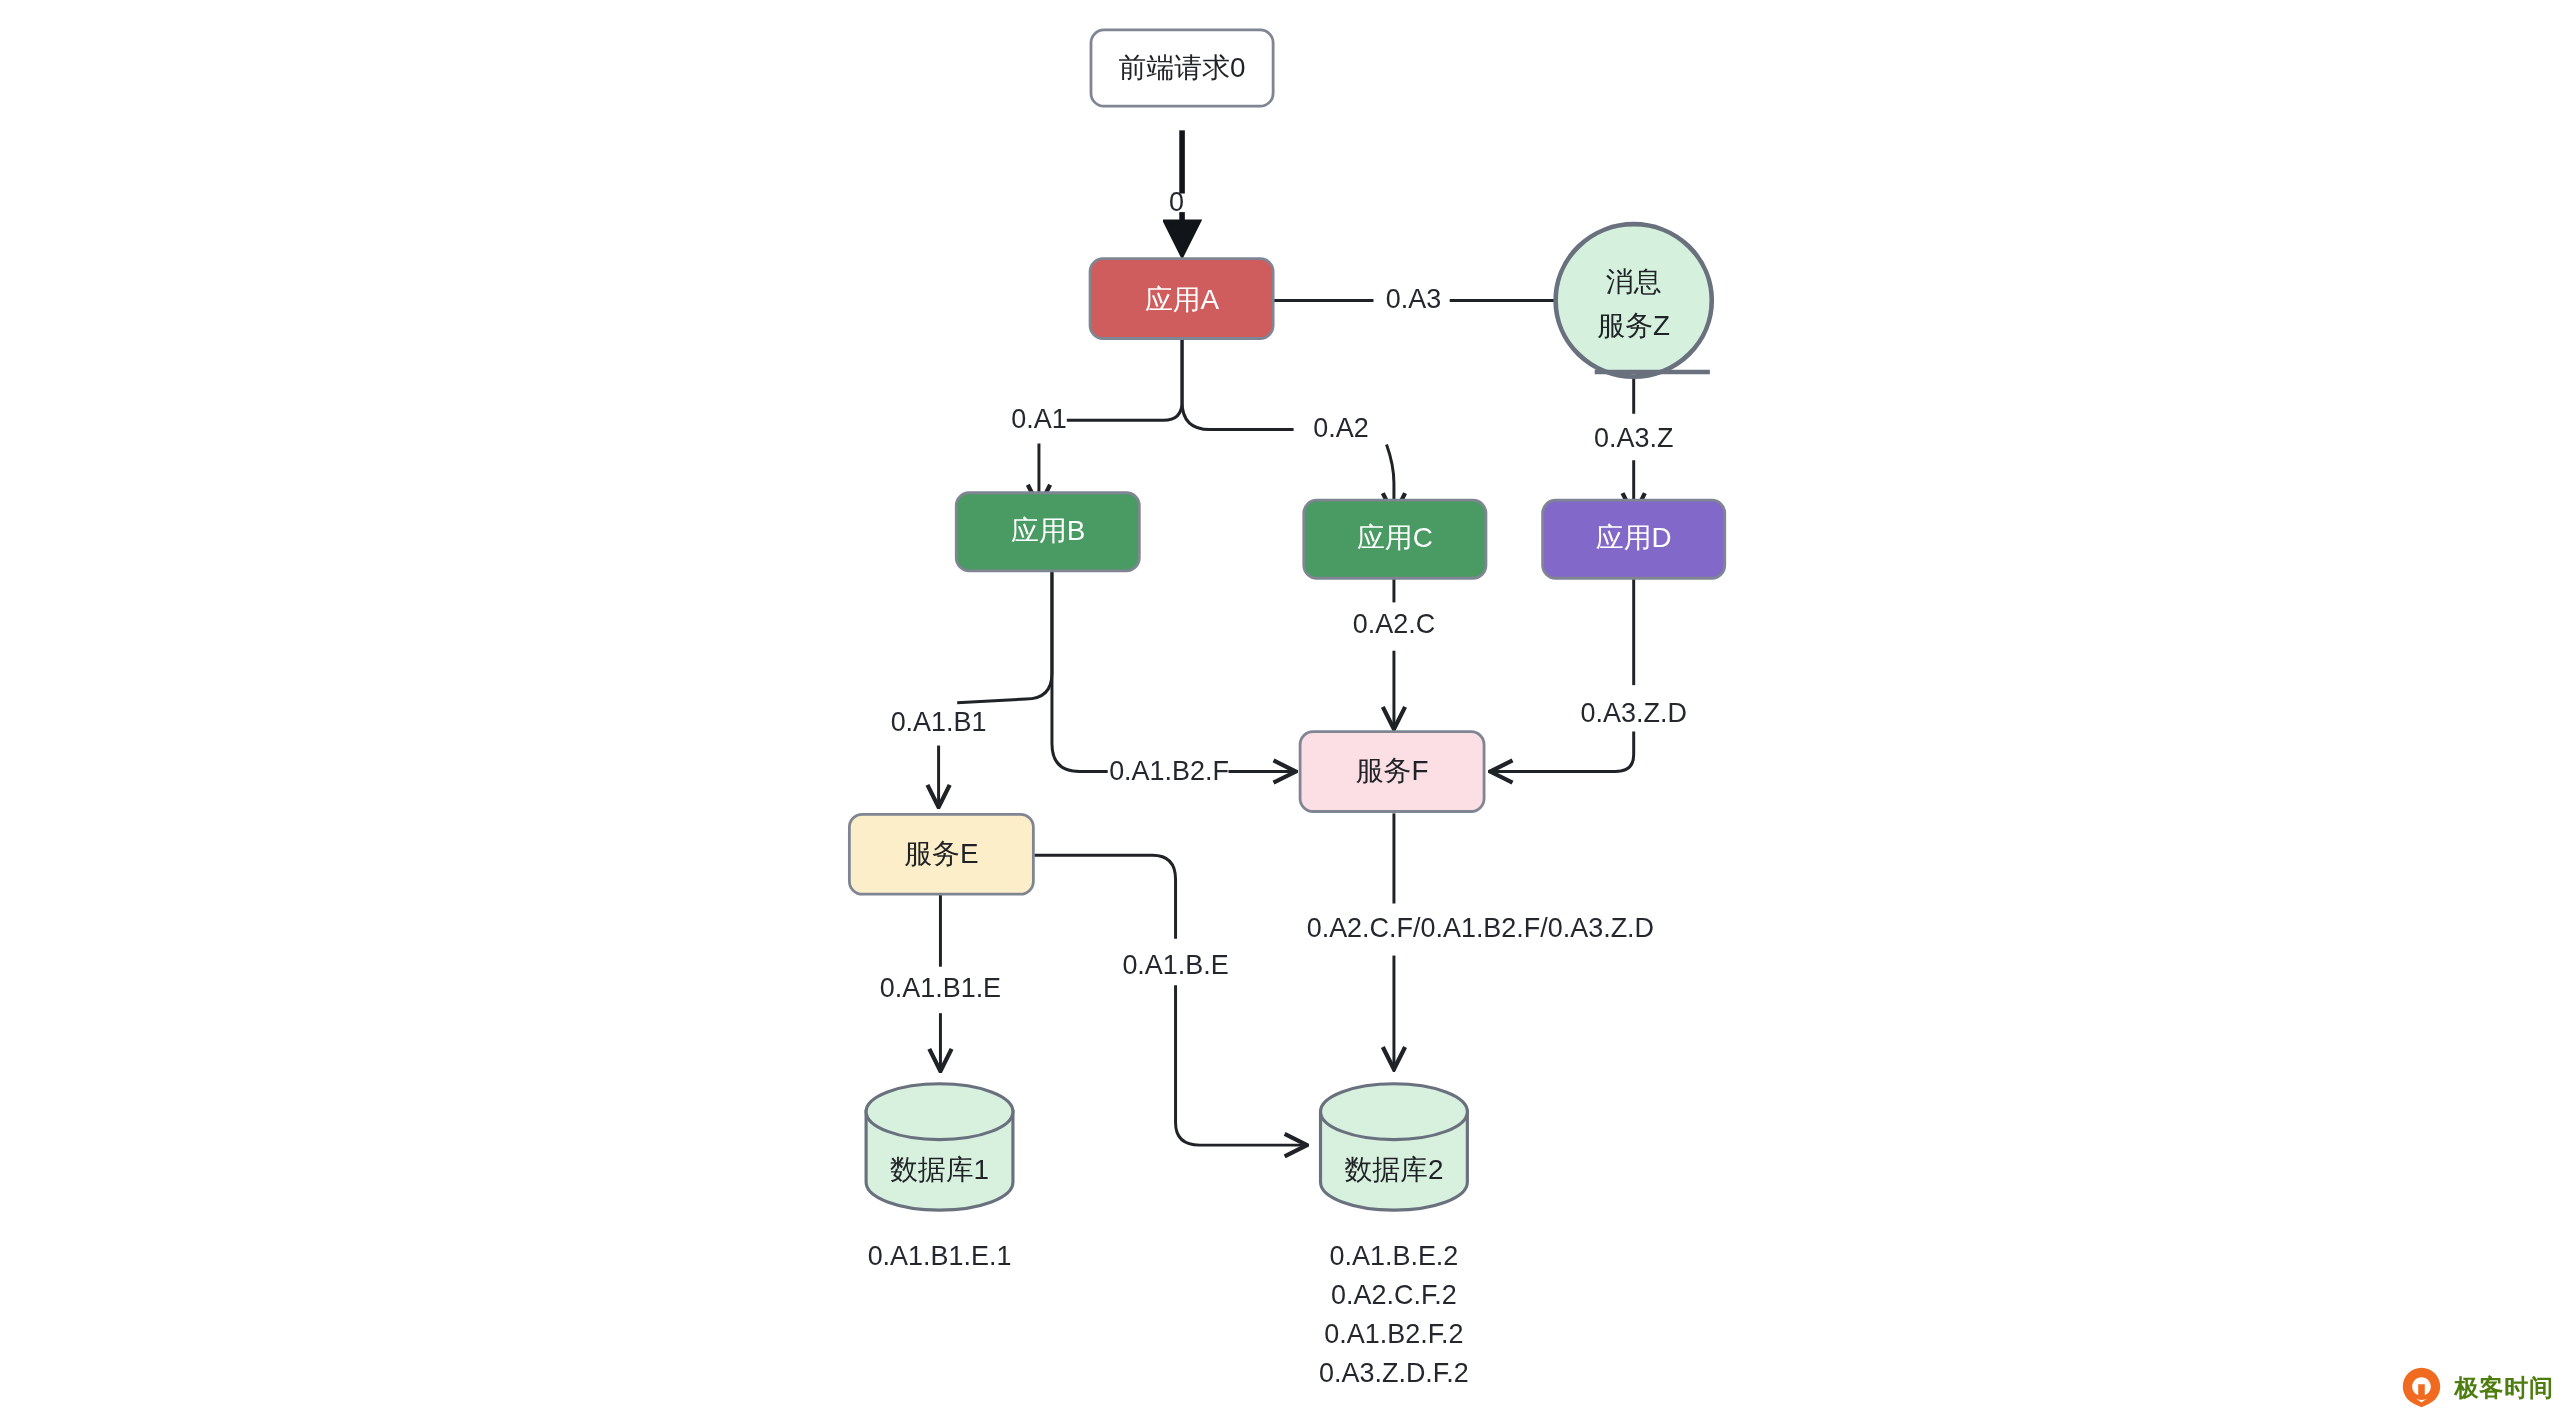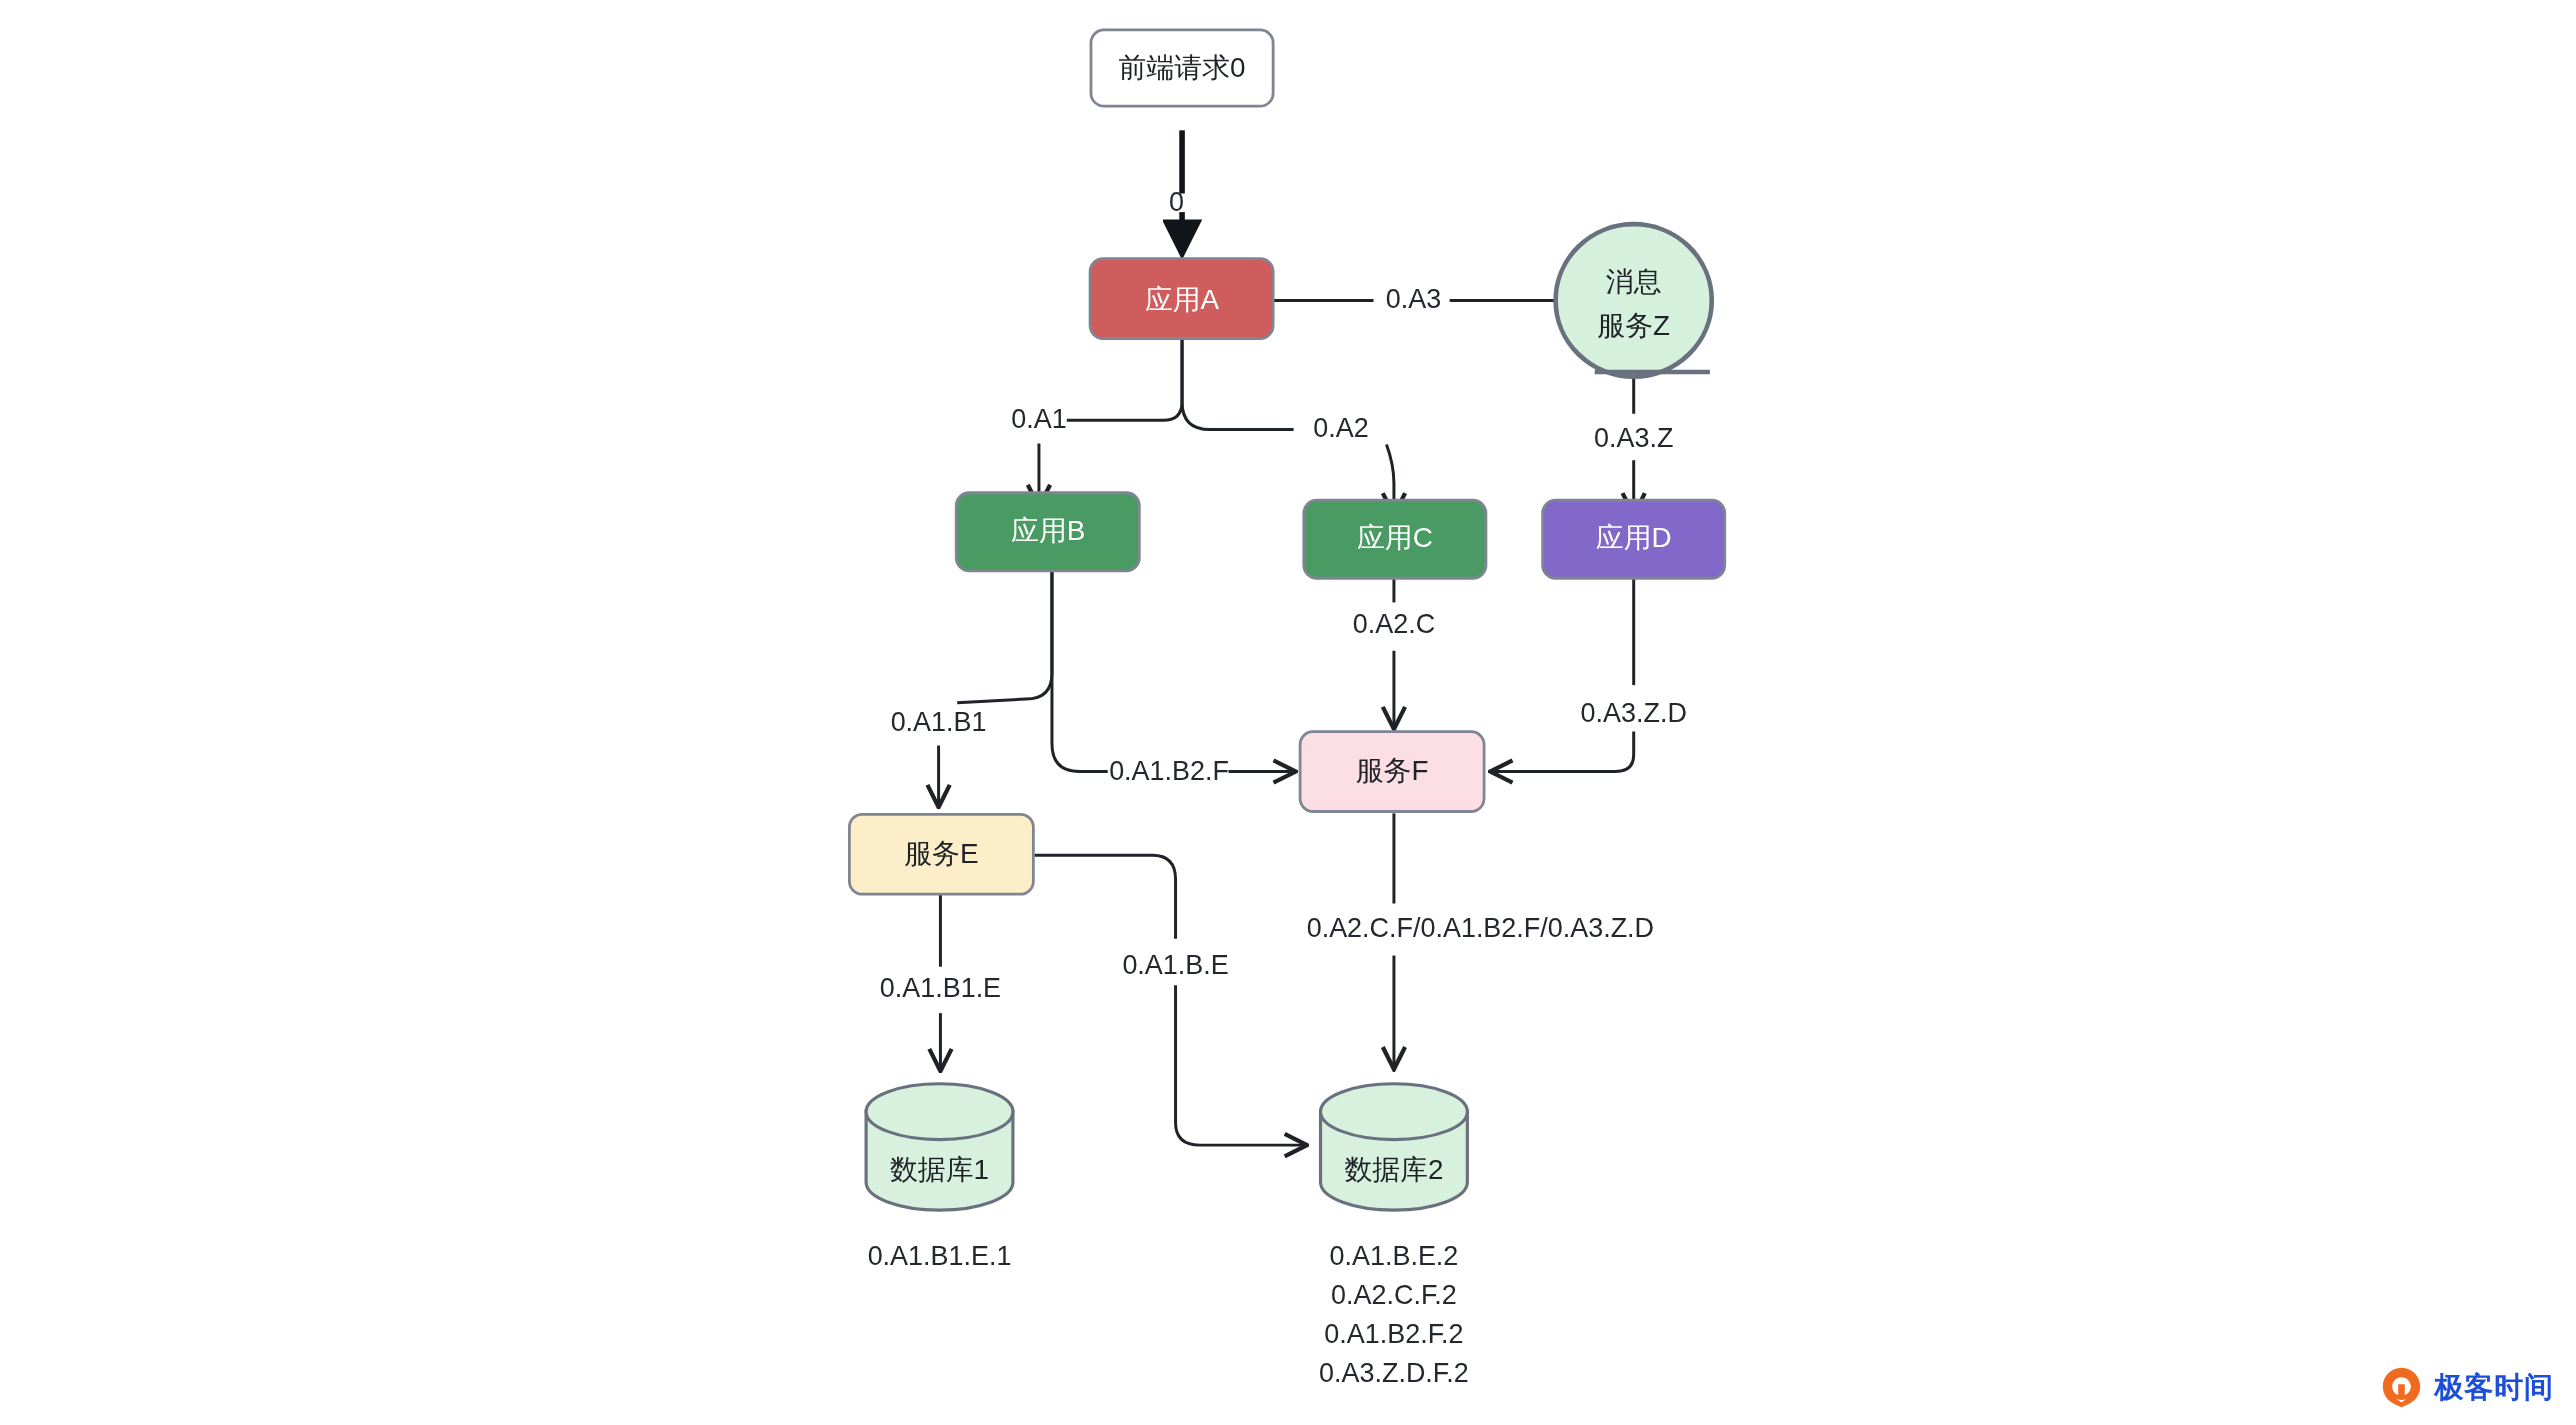--- a/index.html
+++ b/index.html
@@ -70,23 +70,23 @@
     align-items: center;
     gap: 11px;
   }
   #watermark .mark-icon {
     width: 43px;
     height: 43px;
     position: relative;
   }
   #watermark .mark-text {
     font-family: "Liberation Sans", "DejaVu Sans", sans-serif;
-    font-size: 29px;
+    font-size: 24px;
     font-weight: bold;
-    color: #1d4ed8;
+    color: #4d7c0f;
     letter-spacing: 0.9px;
     line-height: 1;
   }
 </style>
 </head>
 <body>
 
 <div id="canvas">
 
   <svg id="diagram-svg" viewBox="0 0 2772 1534">

